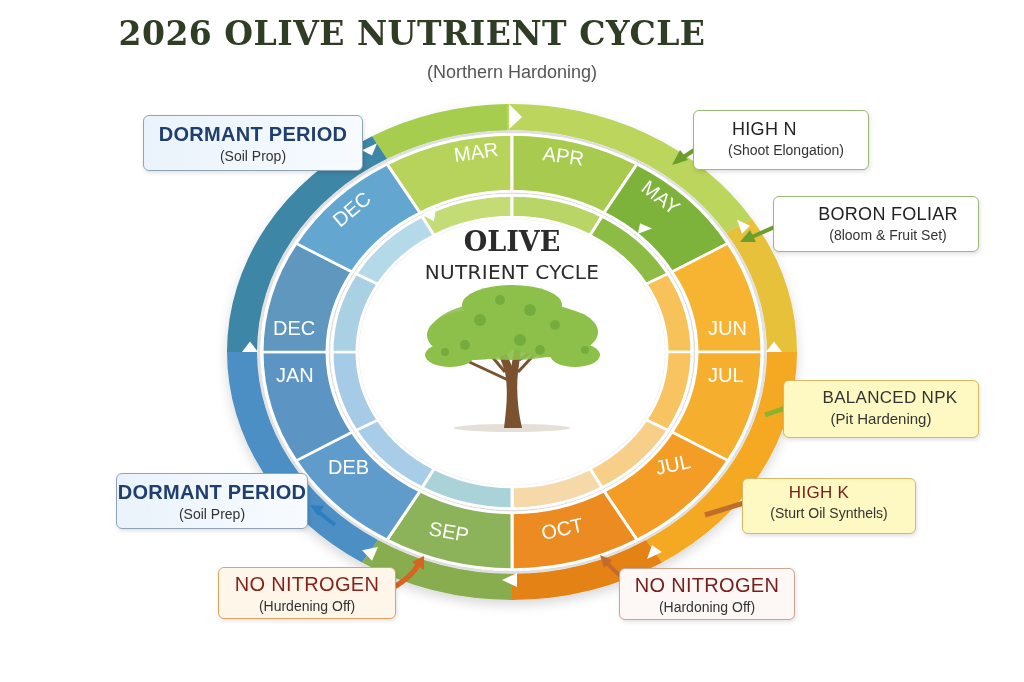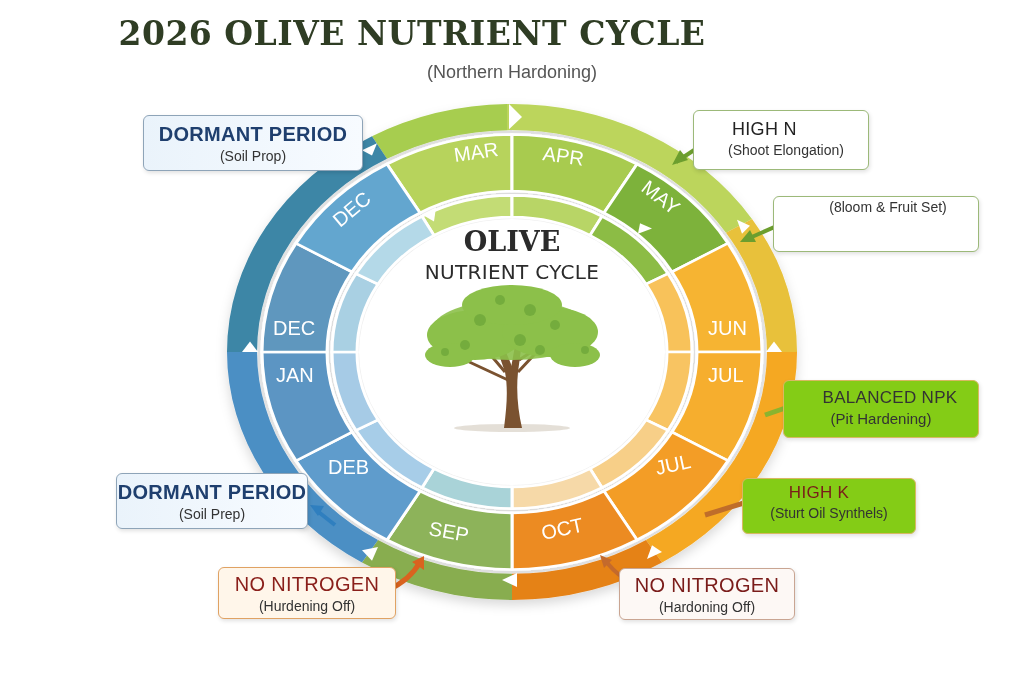--- a/index.html
+++ b/index.html
@@ -9,21 +9,21 @@
   svg.wheel{position:absolute;left:0;top:0;}
   .center-title{position:absolute;left:362px;width:300px;text-align:center;top:228px;font-family:"DejaVu Serif","Liberation Serif",serif;font-weight:bold;font-size:27px;color:#2b2b2b;line-height:28px;}
   .center-sub{position:absolute;left:362px;width:300px;text-align:center;top:260px;font-family:"DejaVu Sans",sans-serif;font-size:20px;color:#2b2b2b;letter-spacing:0.3px;}
   .callout{position:absolute;border-radius:6px;text-align:center;box-shadow:1px 2px 4px rgba(0,0,0,0.12);}
   .callout .h{font-size:20px;letter-spacing:0.3px;white-space:nowrap;}
   .callout .s{font-size:14px;color:#333;white-space:nowrap;margin-top:2px;}
   .blue{background:linear-gradient(90deg,#eaf3fb,#f7fbff);border:1px solid #8ea4b8;}
   .blue .h{color:#1f3f6e;font-weight:bold;}
   .green{background:#ffffff;border:1.5px solid #9cb979;}
   .green .h{color:#222;}
-  .yellow{background:#84cc16;border:1.5px solid #d8b862;}
+  .yellow{background:#fef9c3;border:1.5px solid #d8b862;}
   .yellow .h{color:#333;}
   .orange{background:#fff6ea;border:1.5px solid #e0a263;}
   .orange .h{color:#8a1f1a;}
   .rose{background:#fdf8f5;border:1.5px solid #c9a592;}
   .rose .h{color:#7a1c1a;}
   .khigh .h{color:#7a1c1a;}
 </style>
 </head>
 <body>
 
@@ -167,20 +167,21 @@
   <div class="h" style="margin-top:7px;">DORMANT PERIOD</div>
   <div class="s">(Soil Prop)</div>
 </div>
 
 <div class="callout green" style="left:693px;top:110px;width:174px;height:58px;text-align:left;">
   <div class="h" style="margin:8px 0 0 38px;font-size:18px;">HIGH N</div>
   <div class="s" style="margin-left:34px;">(Shoot Elongation)</div>
 </div>
 
 <div class="callout green" style="left:773px;top:196px;width:204px;height:54px;">
+  <div class="h" style="margin-top:7px;padding-left:24px;font-size:18px;">BORON FOLIAR</div>
   <div class="s" style="padding-left:24px;">(8loom &amp; Fruit Set)</div>
 </div>
 
 <div class="callout yellow" style="left:783px;top:380px;width:194px;height:56px;">
   <div class="h" style="margin-top:7px;padding-left:18px;font-size:17px;">BALANCED NPK</div>
   <div class="s" style="padding-left:0px;font-size:15px;">(Pit Hardening)</div>
 </div>
 
 <div class="callout yellow khigh" style="left:742px;top:478px;width:172px;height:54px;">
   <div class="h" style="margin-top:4px;padding-right:20px;font-size:17px;color:#7a1c1a;">HIGH K</div>

